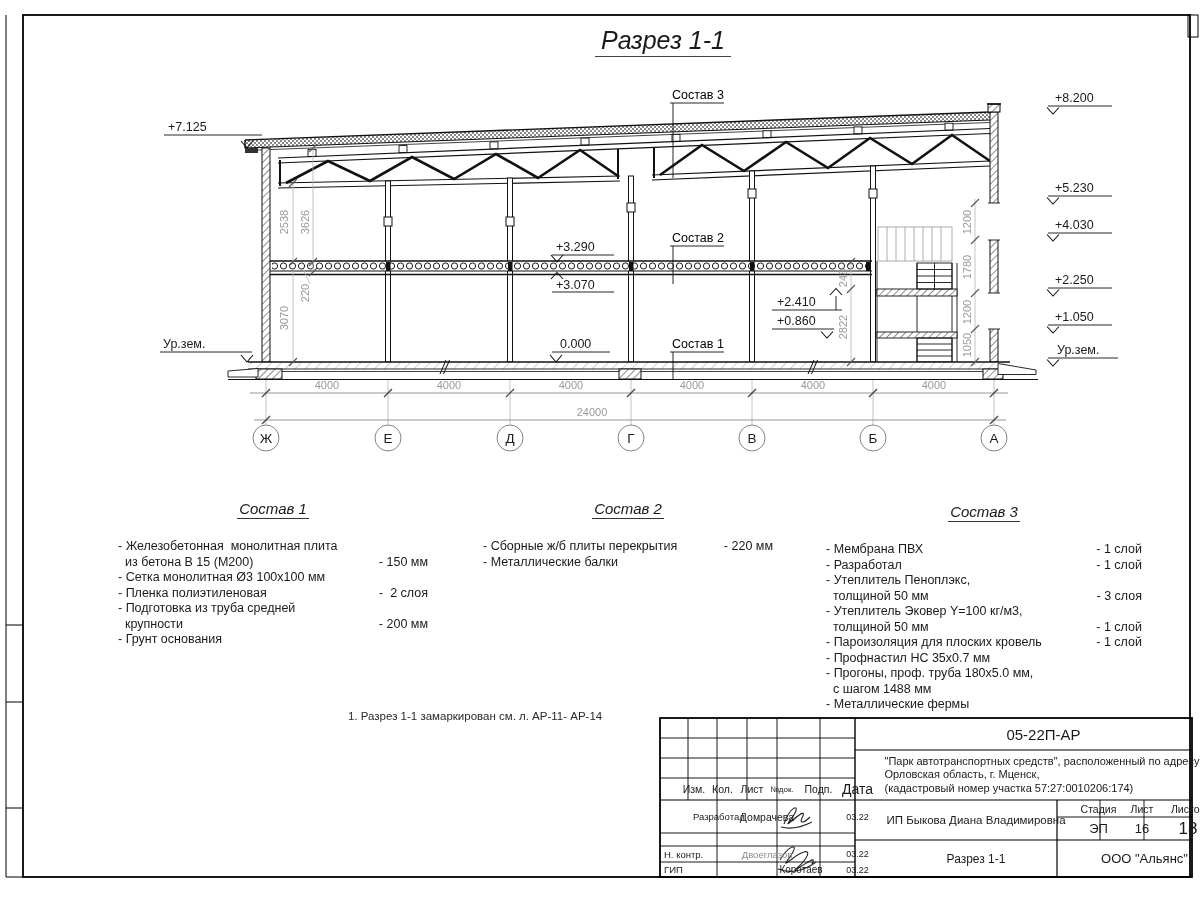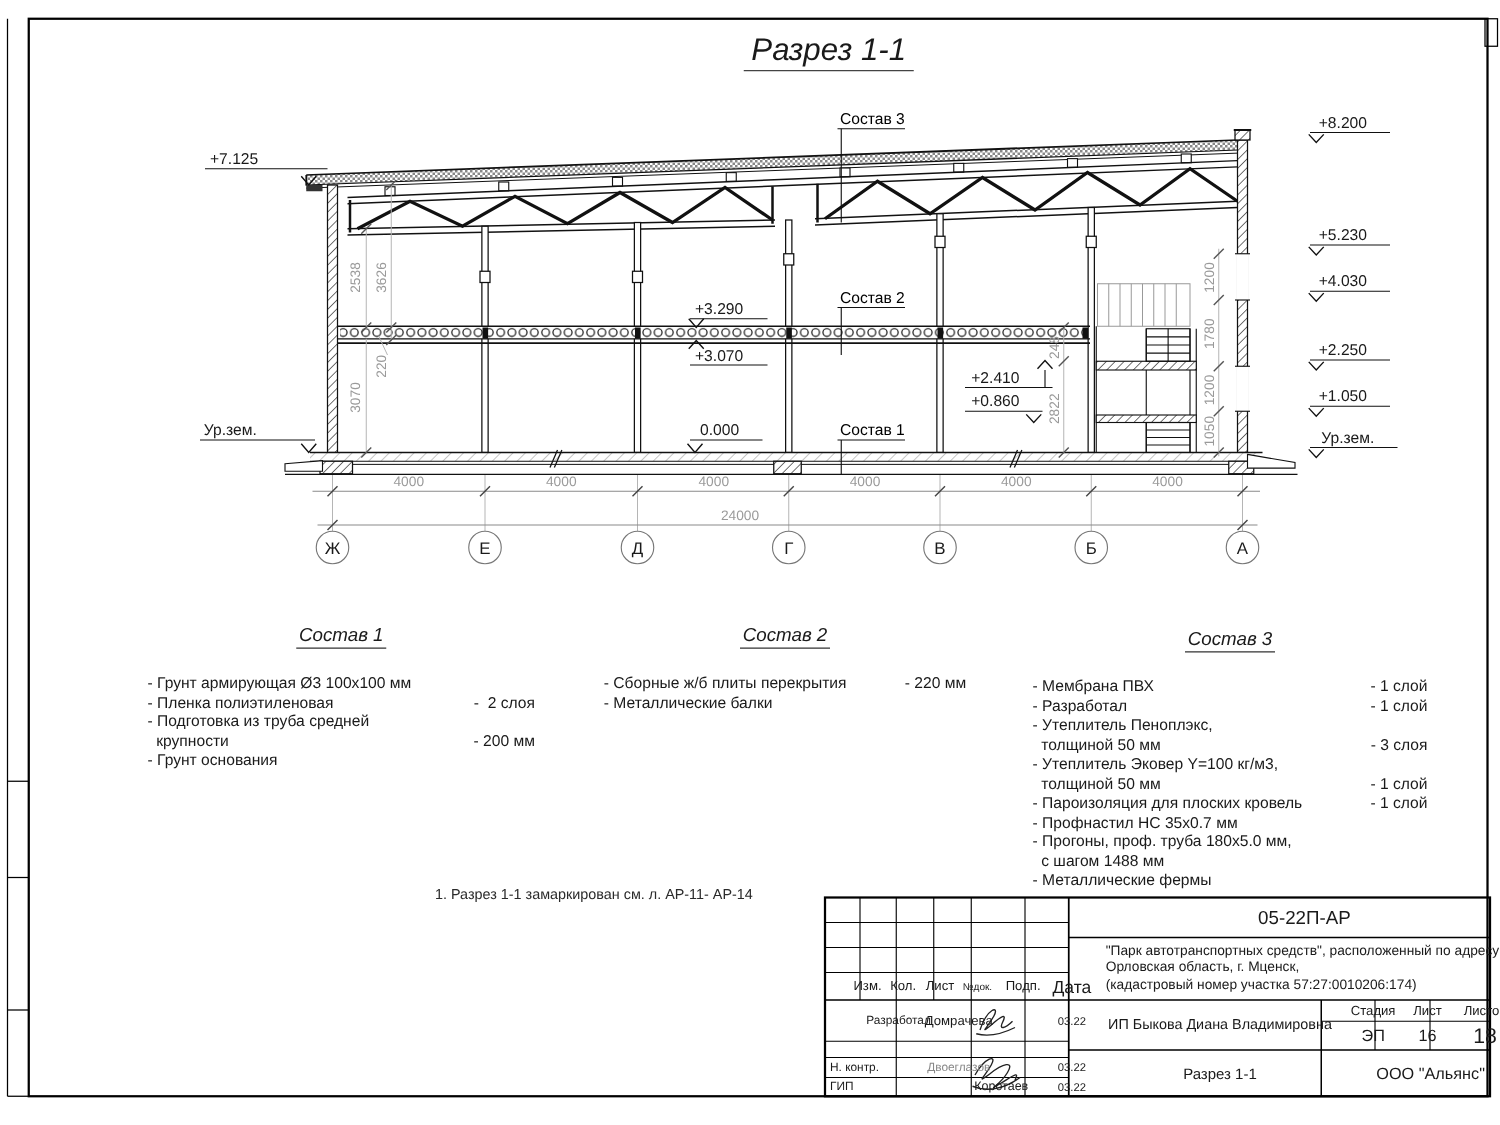--- a/index.html
+++ b/index.html
@@ -363,21 +363,26 @@
     <path d="M784,824 C790,806 800,804 795,813 C790,822 783,828 793,820 C801,813 806,810 802,818 C799,824 804,823 810,817 M781,827 C792,830 802,827 812,822"></path>
     <path d="M780,860 C788,846 798,843 793,852 C788,861 780,868 792,859 C802,851 812,848 806,858 C800,868 788,874 800,867 C810,861 816,856 812,864 M778,869 C790,874 804,871 816,862"></path>
   </g>
 </svg>
 
 <div class="abs sheet-title"><span>Разрез 1-1</span></div>
 
 <div class="comp" style="left:118px;top:500px;width:310px;">
   <div class="comp-title"><span>Состав 1</span></div>
   <div class="comp-item">
-      <div class="ct">- Грунт армирующая Ø3 100х100 мм</div>
+      <div class="ct">- Железобетонная  монолитная плита
+  из бетона В 15 (М200)</div>
+      <div class="cv">- 150 мм</div>
+    </div>
+  <div class="comp-item">
+      <div class="ct">- Сетка монолитная Ø3 100х100 мм</div>
       <div class="cv"></div>
     </div>
   <div class="comp-item">
       <div class="ct">- Пленка полиэтиленовая</div>
       <div class="cv">-  2 слоя</div>
     </div>
   <div class="comp-item">
       <div class="ct">- Подготовка из труба средней
   крупности</div>
       <div class="cv">- 200 мм</div>

